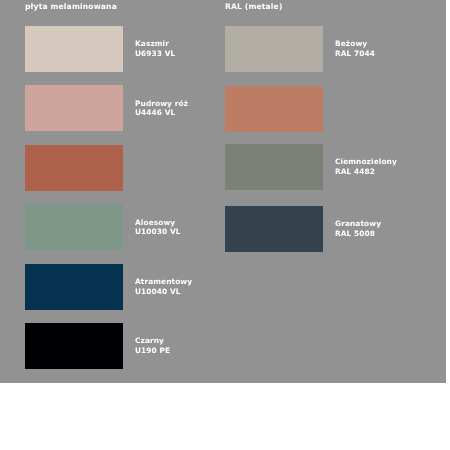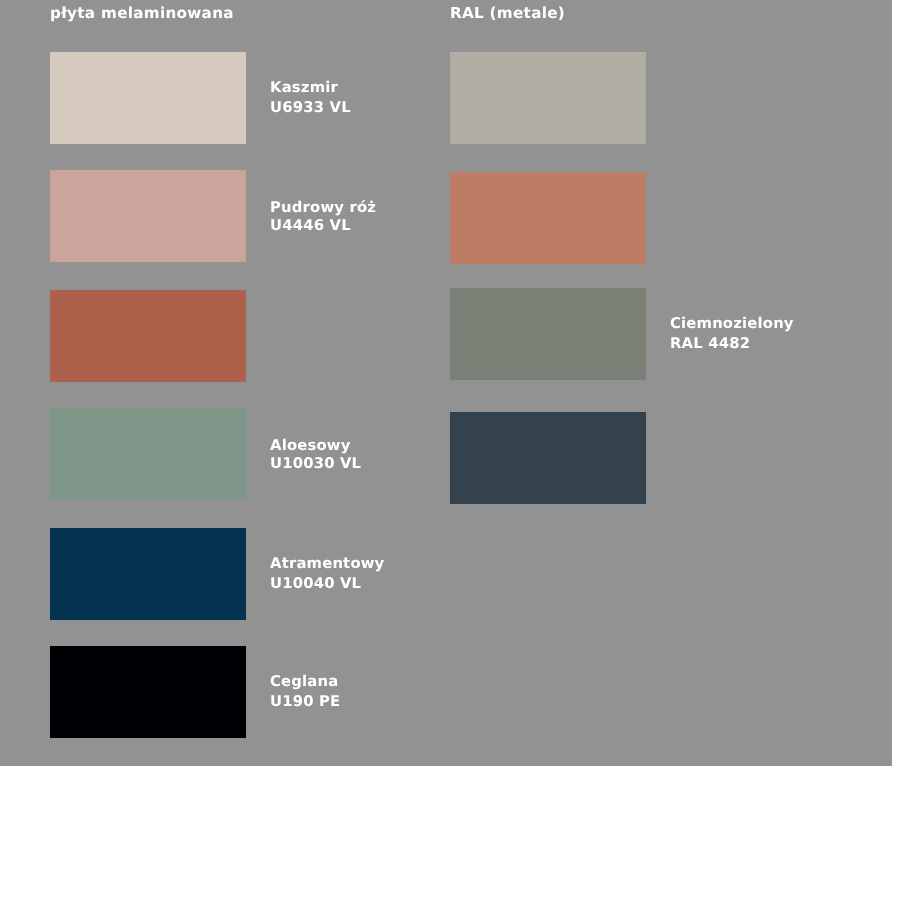--- a/index.html
+++ b/index.html
@@ -106,42 +106,50 @@
         <div class="swatch-row" style="top: 263.6px;">
           <div class="swatch-chip" style="background: rgb(5, 51, 79);"></div>
           <div class="swatch-label">
             <div class="swatch-name">Atramentowy</div>
             <div class="swatch-code">U10040 VL</div>
           </div>
         </div>
         <div class="swatch-row" style="top: 323px;">
           <div class="swatch-chip" style="background: rgb(0, 0, 4);"></div>
           <div class="swatch-label">
-            <div class="swatch-name">Ceglana</div>
+            <div class="swatch-name">Czarny</div>
             <div class="swatch-code">U190 PE</div>
           </div>
         </div>
       </div>
   </div>
 
   <div class="column" id="column-ral">
     <div class="column-header">RAL (metale)</div>
     <div id="ral-rows">
         <div class="swatch-row" style="top: 26px;">
           <div class="swatch-chip" style="background: rgb(179, 174, 165);"></div>
+          <div class="swatch-label">
+            <div class="swatch-name">Beżowy</div>
+            <div class="swatch-code">RAL 7044</div>
+          </div>
         </div>
         <div class="swatch-row" style="top: 86px;">
           <div class="swatch-chip" style="background: rgb(189, 124, 100);"></div>
         </div>
         <div class="swatch-row" style="top: 144px;">
           <div class="swatch-chip" style="background: rgb(123, 129, 118);"></div>
           <div class="swatch-label">
             <div class="swatch-name">Ciemnozielony</div>
             <div class="swatch-code">RAL 4482</div>
           </div>
         </div>
         <div class="swatch-row" style="top: 206px;">
           <div class="swatch-chip" style="background: rgb(52, 66, 78);"></div>
+          <div class="swatch-label">
+            <div class="swatch-name">Granatowy</div>
+            <div class="swatch-code">RAL 5008</div>
+          </div>
         </div>
       </div>
   </div>
 
 </div>
 
 </body></html>

